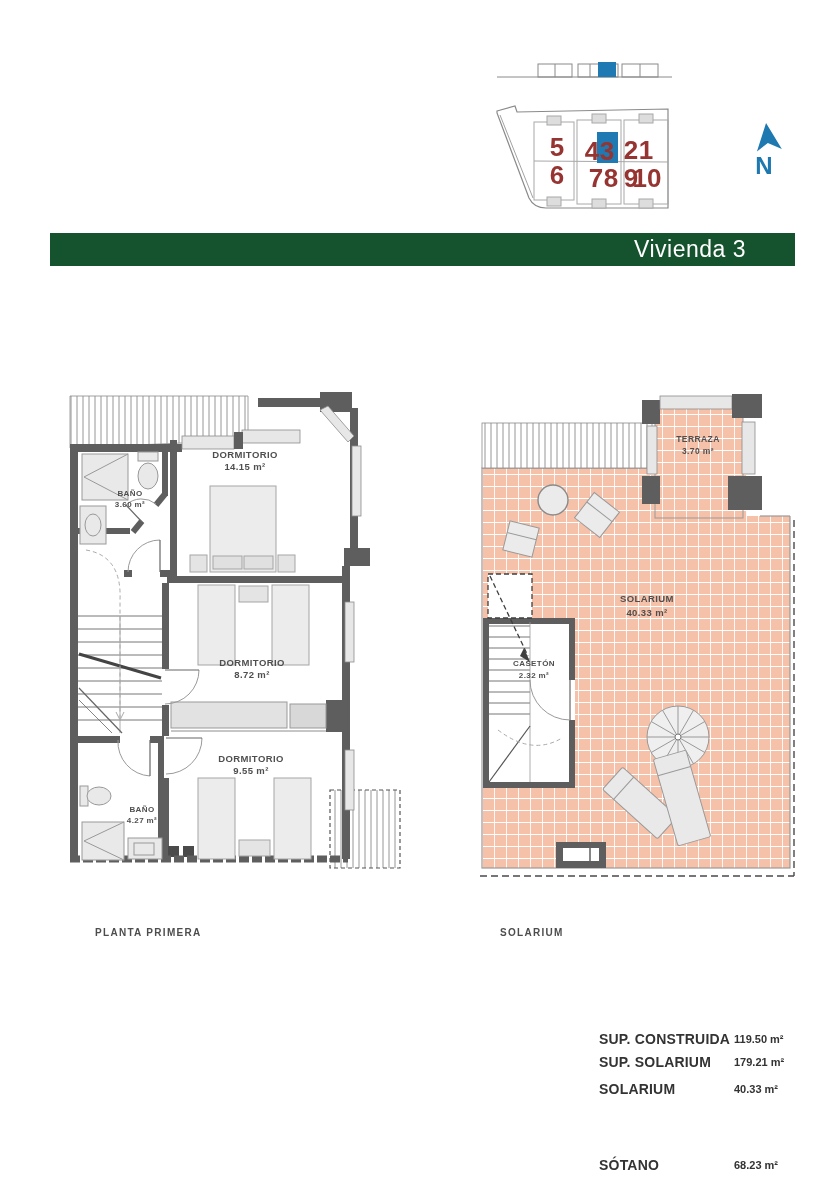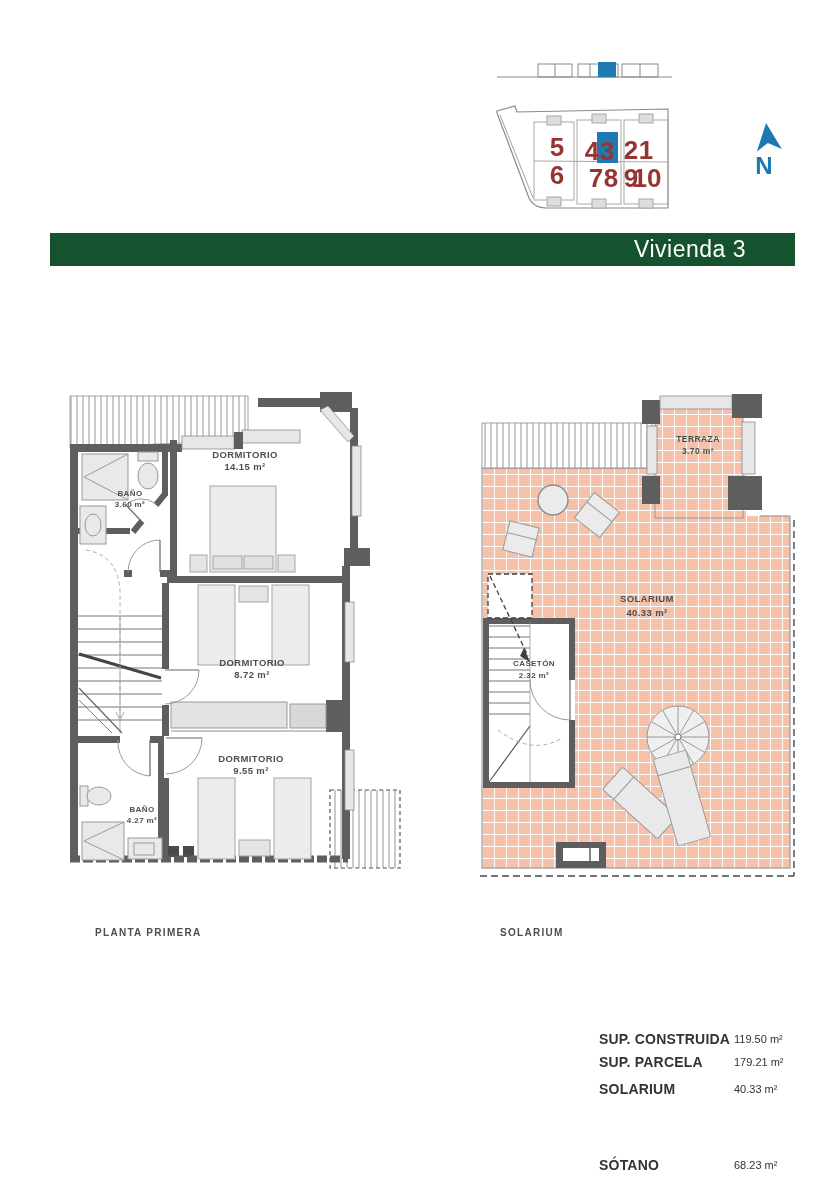--- a/index.html
+++ b/index.html
@@ -4,21 +4,21 @@
 <style>
   html,body{margin:0;padding:0;background:#ffffff;}
   .page{position:relative;width:837px;height:1200px;background:#fff;overflow:hidden;
         font-family:"Liberation Sans",sans-serif;}
   .titlebar{position:absolute;left:50px;top:233px;width:745px;height:33px;
         display:flex;align-items:center;justify-content:flex-end;padding:0;box-sizing:border-box;}
   .titlebar span{color:#fff;font-size:23px;letter-spacing:.5px;padding-right:49px;}
   .caption{position:absolute;font-size:10px;font-weight:700;letter-spacing:1.3px;color:#4d4d4d;}
   .sumrow{position:absolute;left:593px;width:220px;height:18px;margin-left:6px;}
   .sumrow .lbl{position:absolute;left:0;top:0;font-size:14px;font-weight:700;color:#333;letter-spacing:.2px;white-space:nowrap;}
-  .sumrow .val{position:absolute;left:135px;top:2px;font-size:11px;font-weight:400;color:#333;white-space:nowrap;}
+  .sumrow .val{position:absolute;left:135px;top:2px;font-size:11px;font-weight:700;color:#333;white-space:nowrap;}
   svg text{font-family:"Liberation Sans",sans-serif;}
   .rn{font-weight:700;fill:#4f4f4f;letter-spacing:.4px;}
   .unum{font-weight:700;fill:#963432;}
 </style>
 </head>
 <body>
 
 <div class="page">
 
   <svg style="position:absolute;left:470px;top:48px" width="330" height="175" viewBox="0 0 330 175">
@@ -326,21 +326,21 @@
 
   <div class="caption" style="left:95px;top:927px">PLANTA PRIMERA</div>
   <div class="caption" style="left:500px;top:927px">SOLARIUM</div>
 
   <div>
     <div class="sumrow" style="top:1031px">
       <span class="lbl">SUP. CONSTRUIDA</span>
       <span class="val">119.50 m²</span>
     </div>
     <div class="sumrow" style="top:1054px">
-      <span class="lbl">SUP. PARCELA</span>
+      <span class="lbl">SUP. SOLARIUM</span>
       <span class="val">179.21 m²</span>
     </div>
     <div class="sumrow" style="top:1081px">
       <span class="lbl">SOLARIUM</span>
       <span class="val">40.33 m²</span>
     </div>
     <div class="sumrow" style="top:1157px">
       <span class="lbl">SÓTANO</span>
       <span class="val">68.23 m²</span>
     </div>

